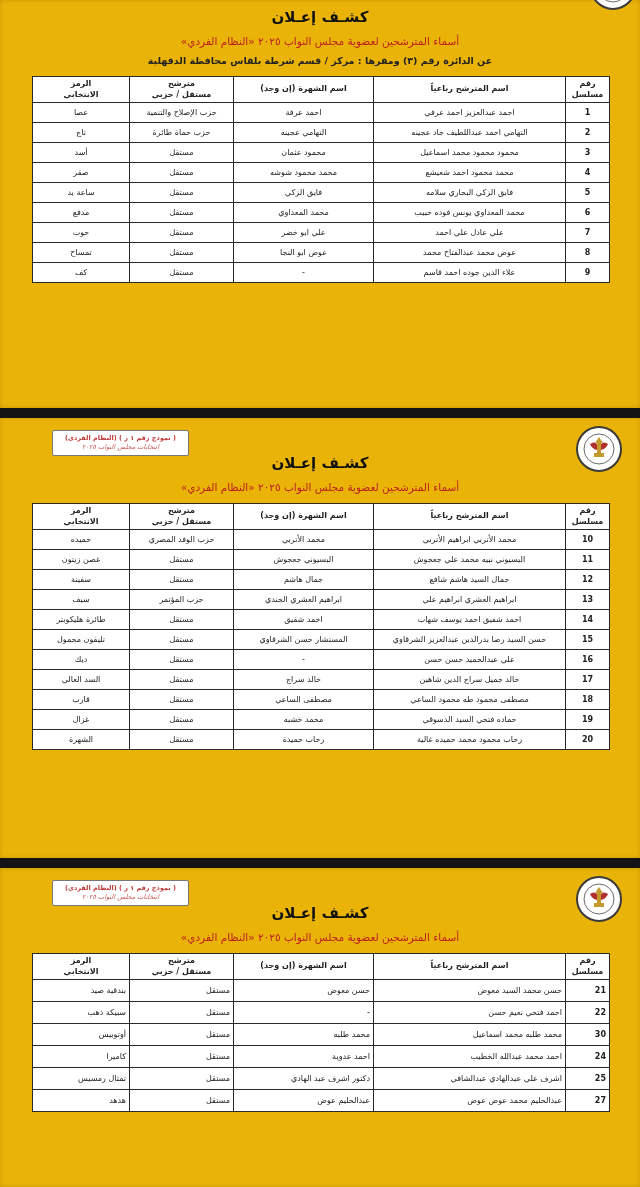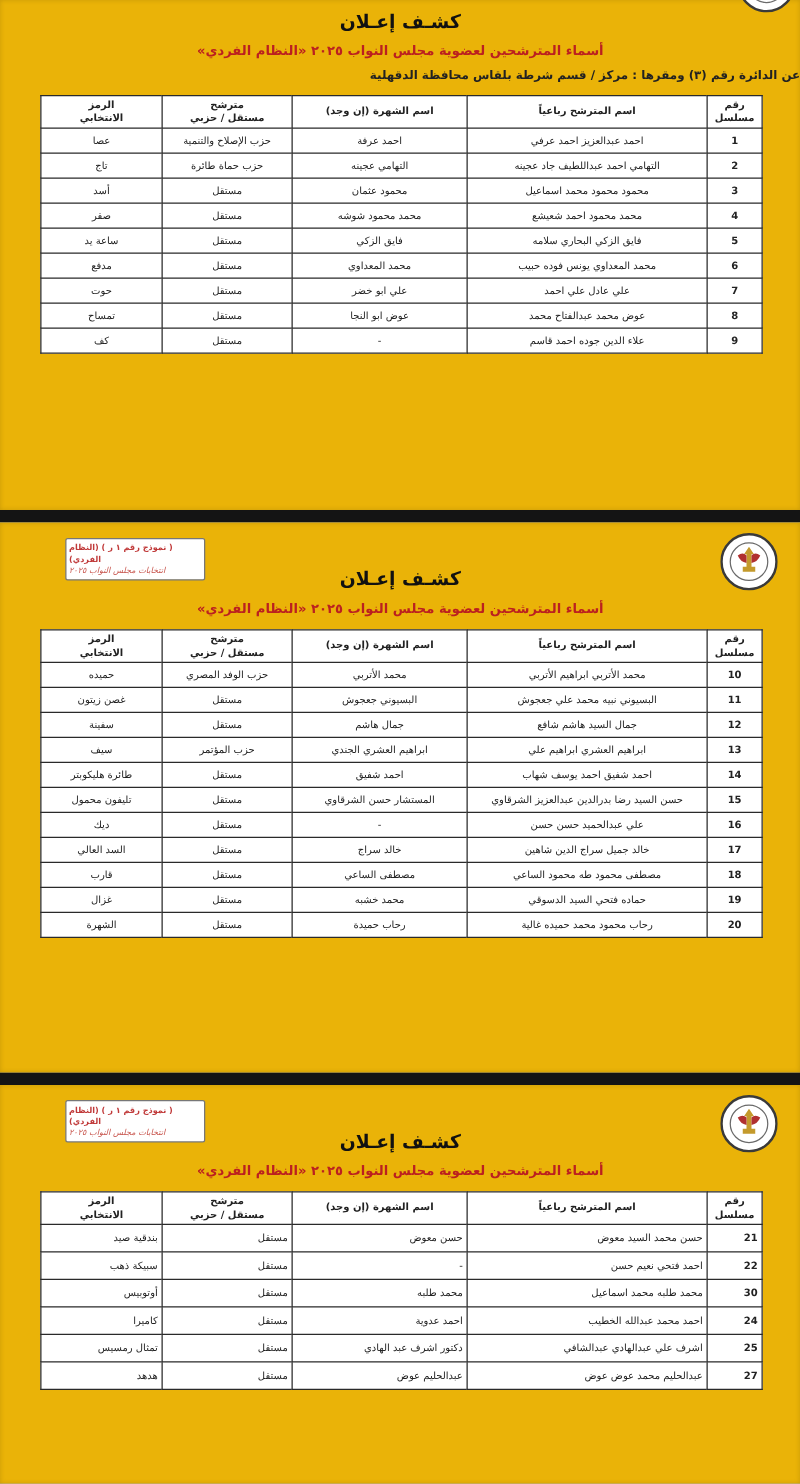--- a/index.html
+++ b/index.html
@@ -27,51 +27,51 @@
     text-align:center;
     font-weight:bold;
     font-size:15px;
     letter-spacing:1px;
     color:#111;
   }
   .page-1 .doc-title{ padding-top:8px; }
   .page-2 .doc-title, .page-3 .doc-title{ padding-top:36px; }
   .doc-subtitle{
     text-align:center;
-    font-weight:bold;
+    font-weight:normal;
     font-size:10.5px;
     color:#bb2020;
     margin-top:9px;
   }
   .district-line{
-    text-align:right;
+    text-align:center;
     font-weight:bold;
     font-size:9.5px;
     color:#222;
     margin-top:8px;
   }
 
   
   .emblem{
     position:absolute;
     width:46px; height:46px;
   }
   .emblem svg{ width:100%; height:100%; }
   .page-1 .emblem{ top:-36px; right:4px; }   
   .page-2 .emblem, .page-3 .emblem{ top:8px; right:18px; }
 
   
   .stamp{
     position:absolute;
     top:12px; left:52px;
-    width:112px;
+    width:137px;
     border:1px solid #777;
     border-radius:2px;
     padding:3px 2px;
-    text-align:left;
+    text-align:center;
     background:#fff;
   }
   .stamp .s1{ font-size:6.5px; color:#c03a3a; font-weight:bold; line-height:1.35; }
   .stamp .s2{ font-size:6.5px; color:#c8574f; line-height:1.35;font-style:italic; }
 
   table.roster{
     border-collapse:collapse;
     table-layout:fixed;
     width:577px;
     margin:10px 30px 0 33px;

